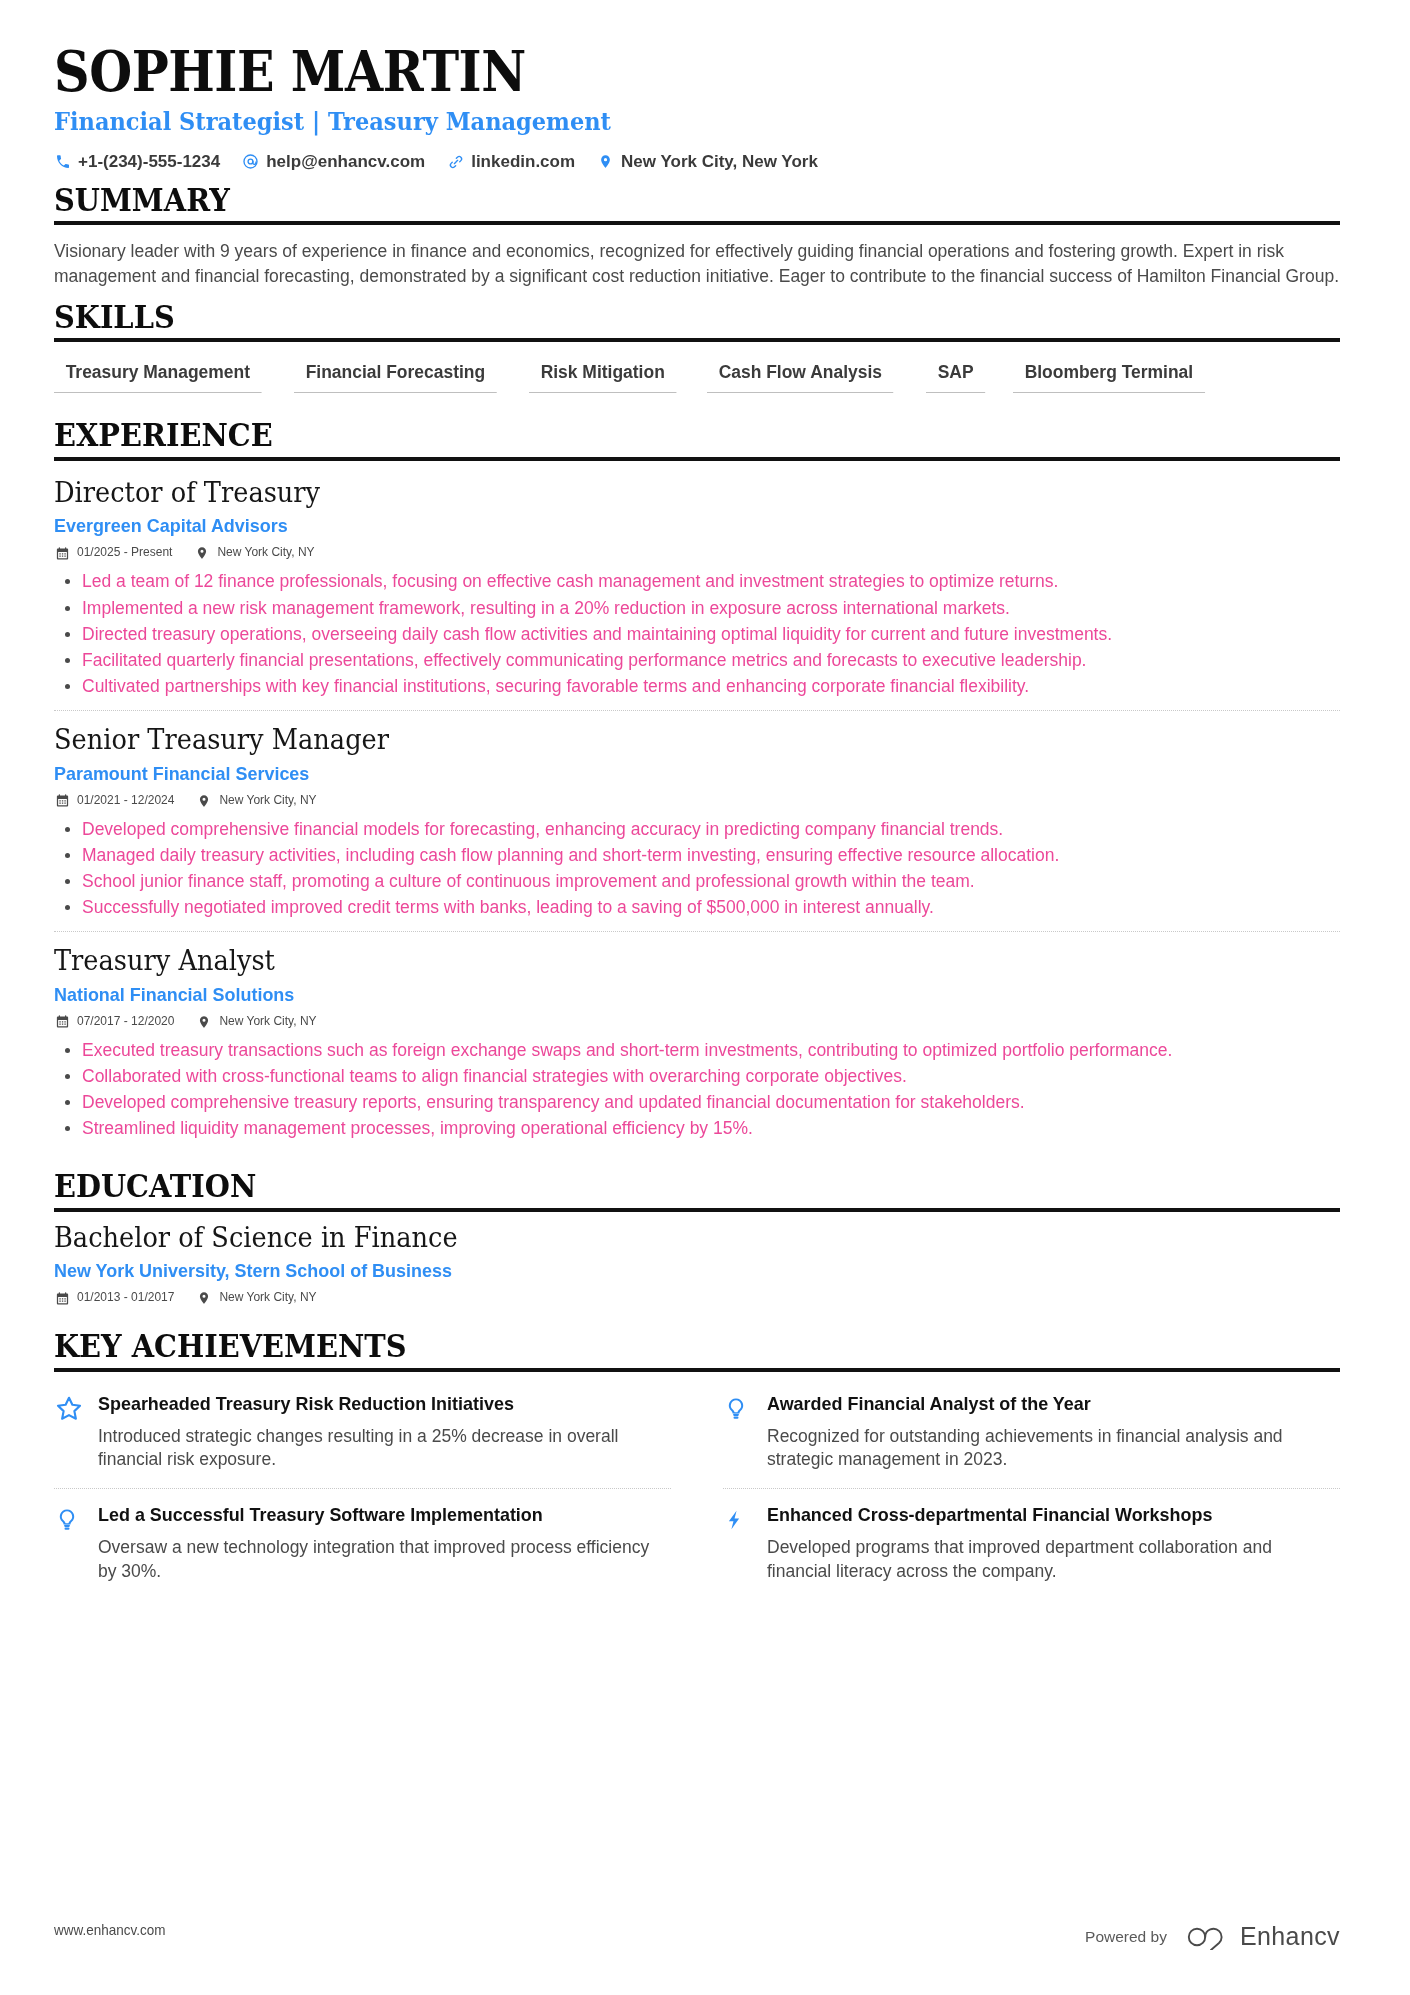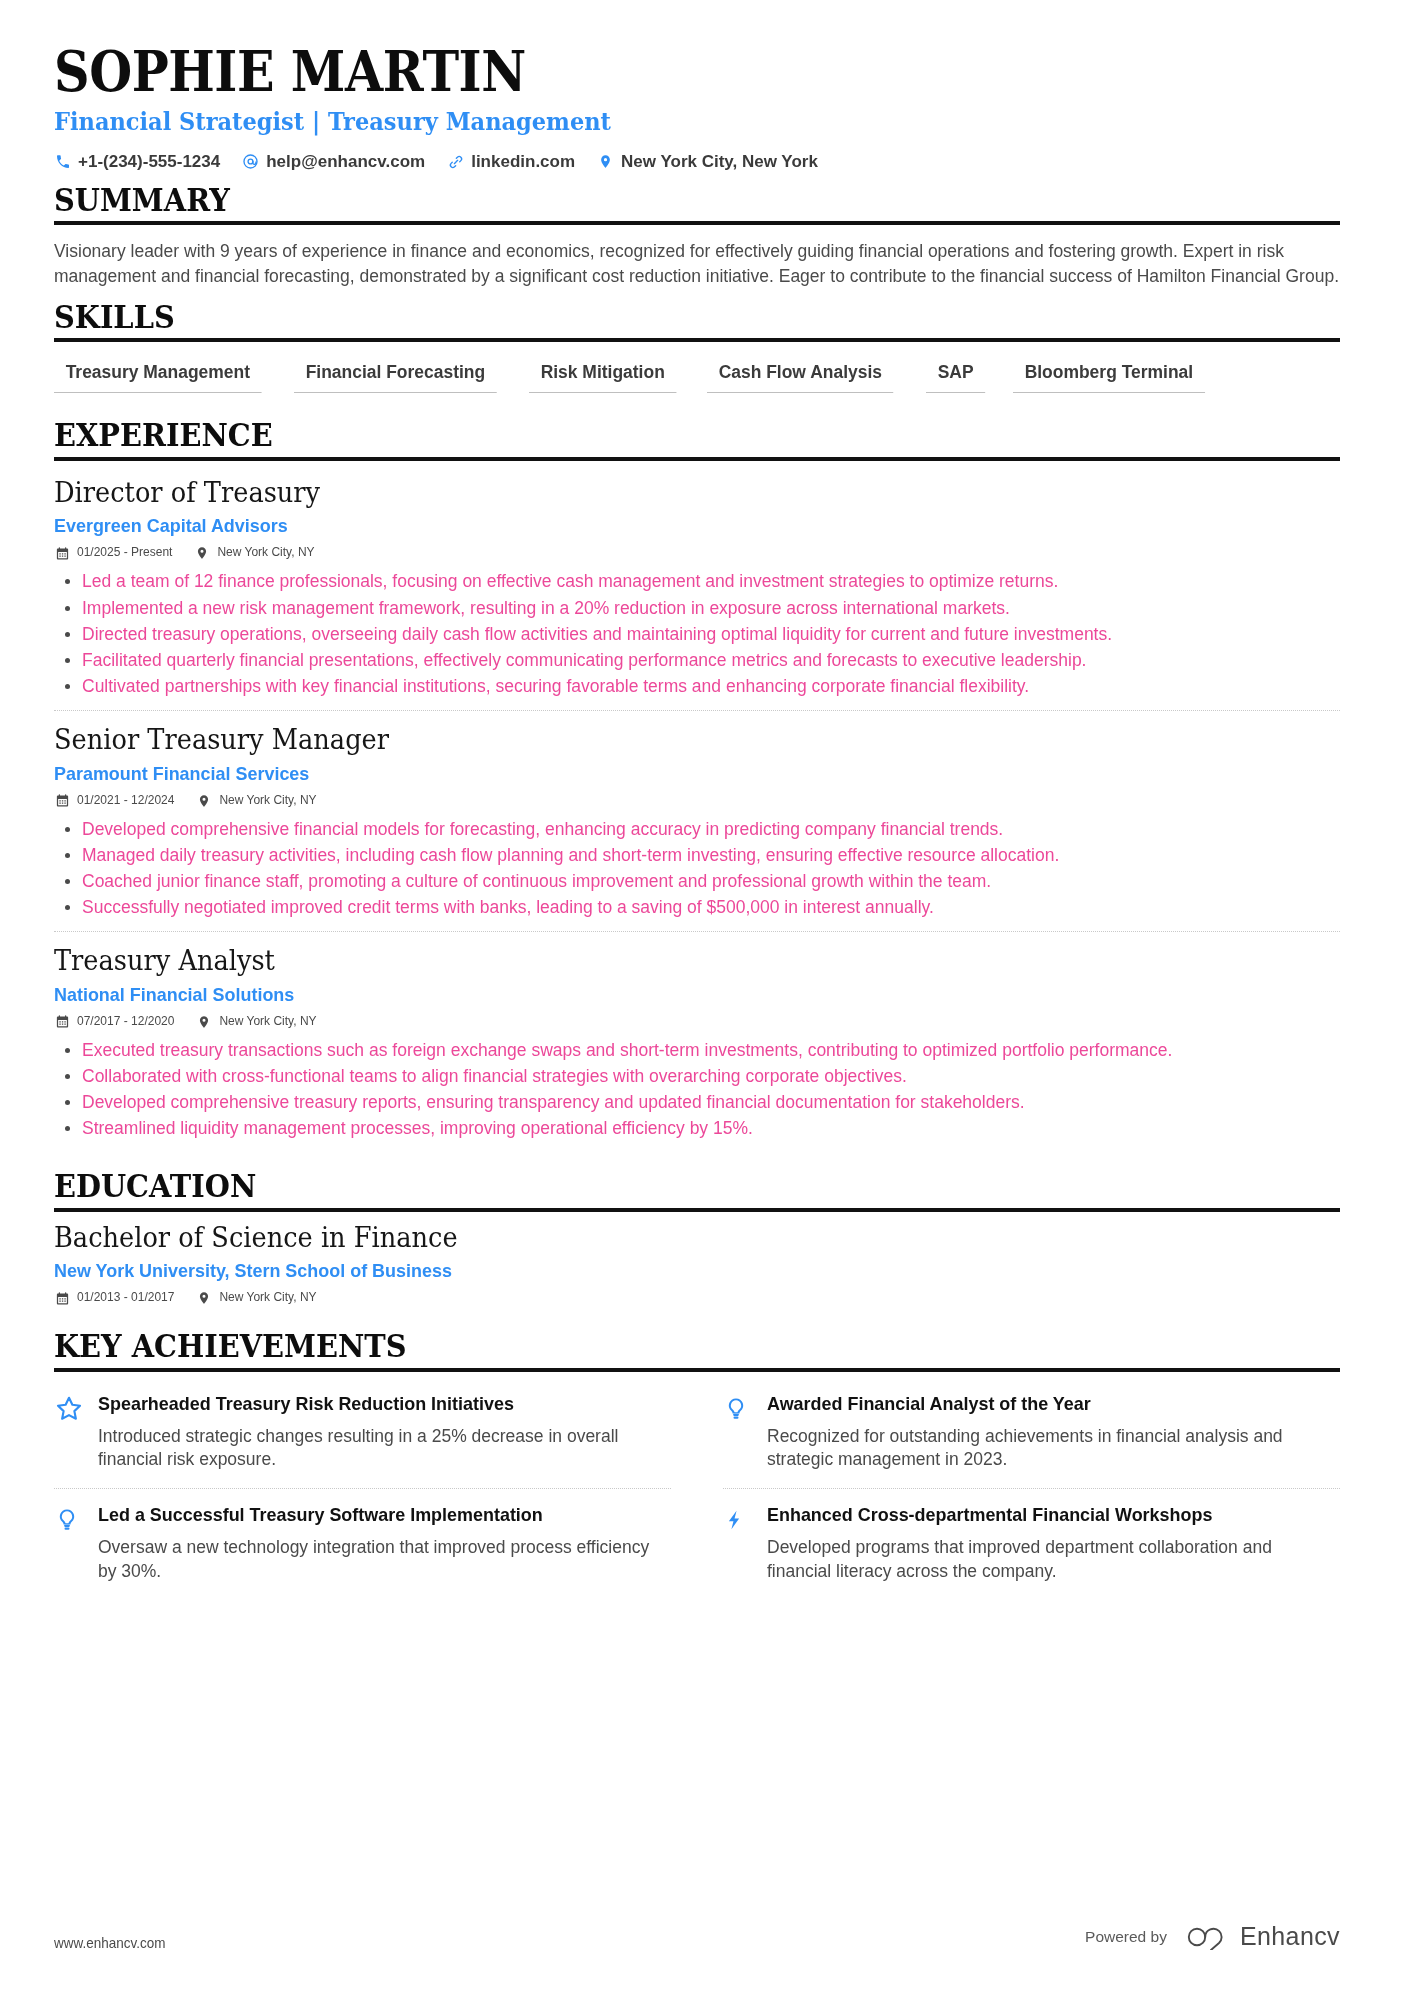--- a/index.html
+++ b/index.html
@@ -245,21 +245,21 @@
     margin-top: 9px;
   }
 
   
   .footer {
     position: absolute;
     left: 54px;
     right: 54px;
     bottom: 44px;
     display: flex;
-    align-items: flex-end;
+    align-items: flex-start;
     justify-content: space-between;
     gap: 44px;
   }
   .footer-url {
     font-size: 14.5px;
     color: #4a4a4a;
     transform: scaleX(0.93);
     transform-origin: left center;
   }
   .footer-right {
@@ -410,21 +410,21 @@
               <svg width="14" height="16" viewBox="0 0 24 24" fill="currentColor">
                 <path d="M12 2C8.1 2 5 5.1 5 9c0 5.2 7 13 7 13s7-7.8 7-13c0-3.9-3.1-7-7-7zm0 9.6A2.6 2.6 0 1112 6.4a2.6 2.6 0 010 5.2z"></path>
               </svg>
             </span>
             <span>New York City, NY</span>
           </div>
         </div>
         <ul class="bullets">
           <li>Developed comprehensive financial models for forecasting, enhancing accuracy in predicting company financial trends.</li>
           <li>Managed daily treasury activities, including cash flow planning and short-term investing, ensuring effective resource allocation.</li>
-          <li>Coached junior finance staff, promoting a culture of continuous improvement and professional growth within the team.</li>
+          <li>School junior finance staff, promoting a culture of continuous improvement and professional growth within the team.</li>
           <li>Successfully negotiated improved credit terms with banks, leading to a saving of $500,000 in interest annually.</li>
         </ul>
       </div>
 
       <div class="exp-entry">
         <div class="job-title">Treasury Analyst</div>
         <div class="company">National Financial Solutions</div>
         <div class="meta-row">
           <div class="meta-item">
             <span class="m-icon">

